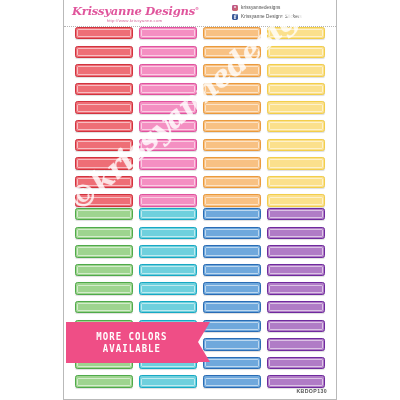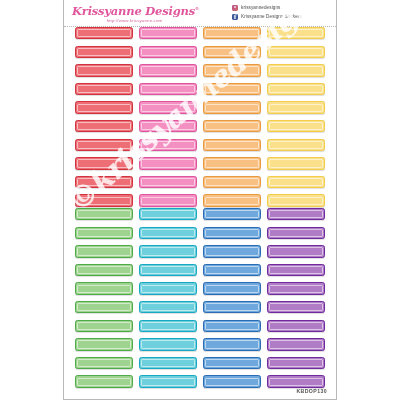--- a/index.html
+++ b/index.html
@@ -392,19 +392,26 @@
             <div class="sticker" style="background: rgb(176, 124, 198); border-color: rgb(111, 42, 158);"></div>
             <div class="sticker" style="background: rgb(176, 124, 198); border-color: rgb(111, 42, 158);"></div>
           </div>
         </div>
     </div>
 
     <div id="watermark">
       <div id="watermark-text">©krissyannedesigns</div>
     </div>
 
+    <div id="ribbon">
+      <div id="ribbon-tail"></div>
+      <div id="ribbon-body">
+        <div class="ribbon-line">MORE COLORS</div>
+        <div class="ribbon-line">AVAILABLE</div>
+      </div>
+    </div>
 
     <div id="product-code">KBDOP130</div>
 
     <div id="sheet-bottom-rule"></div>
 
   </div>
 </div>
 
 </body></html>

